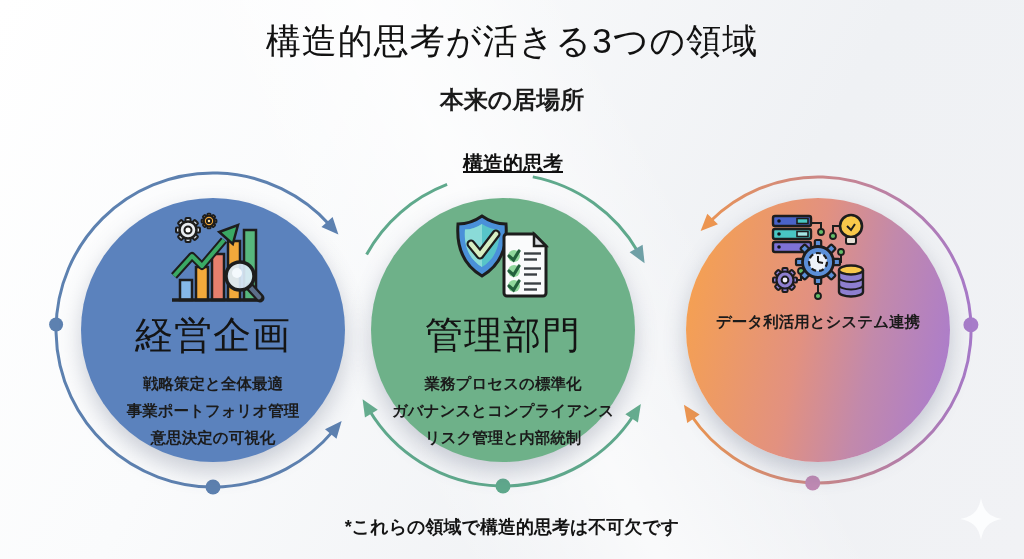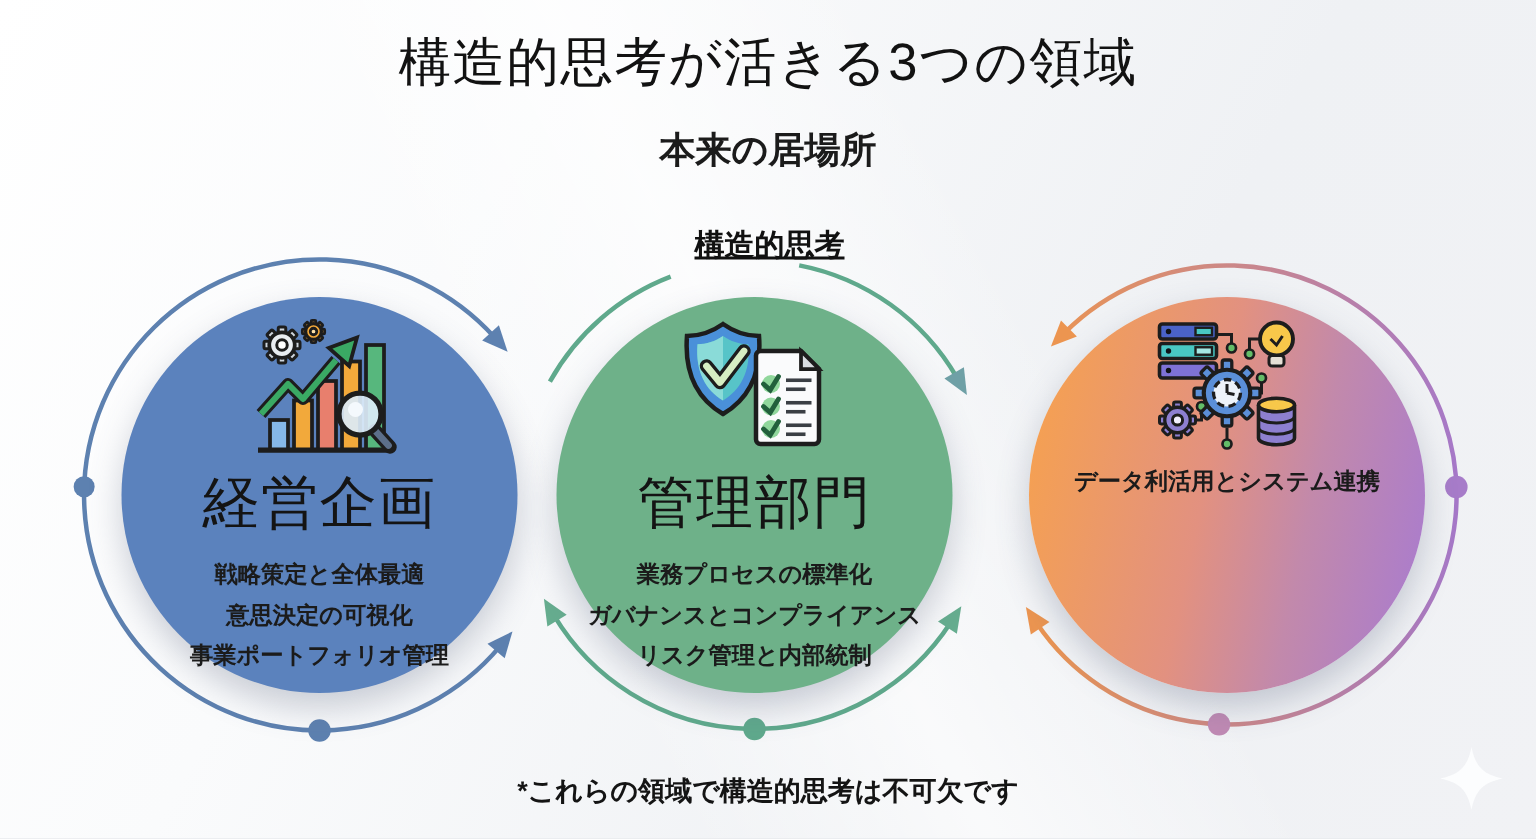--- a/index.html
+++ b/index.html
@@ -83,22 +83,22 @@
           </g>
           <line x1="92" y1="77" x2="102" y2="88" stroke="#1d1d1d" stroke-width="9" stroke-linecap="round"></line>
           <line x1="92" y1="77" x2="101" y2="87" stroke="#5c6f8a" stroke-width="4.5" stroke-linecap="round"></line>
           <circle cx="82" cy="66" r="14" fill="#dcebf8" fill-opacity="0.92" stroke="#1d1d1d" stroke-width="3.5"></circle>
           <circle cx="79" cy="63" r="5" fill="#f4f9fd"></circle>
         </svg>
       </div>
       <h2>経営企画</h2>
       <div class="items">
         <div>戦略策定と全体最適</div>
+        <div>事業ポートフォリオ管理</div>
         <div>意思決定の可視化</div>
-        <div>事業ポートフォリオ管理</div>
       </div>
     </div>
   </div>
 
   <div class="group g2">
     <svg class="ring" width="340" height="340" viewBox="0 0 340 340">
       <path d="M 33.6 94.4 A 156 156 0 0 1 114.1 24.4" fill="none" stroke-width="3" stroke="#5fa98c"></path>
       <path d="M 199.8 16.9 A 156 156 0 0 1 305.1 92.0" fill="none" stroke-width="3" stroke="#5fa98c"></path>
       <path d="M 300.8 255.0 A 156 156 0 0 1 36.3 250.3" fill="none" stroke-width="3" stroke="#5fa98c"></path>
       <path d="M13 0 L-4 7.5 L-4 -7.5 Z" transform="translate(305.1,92) rotate(60)" fill="#6fa0a6"></path>

